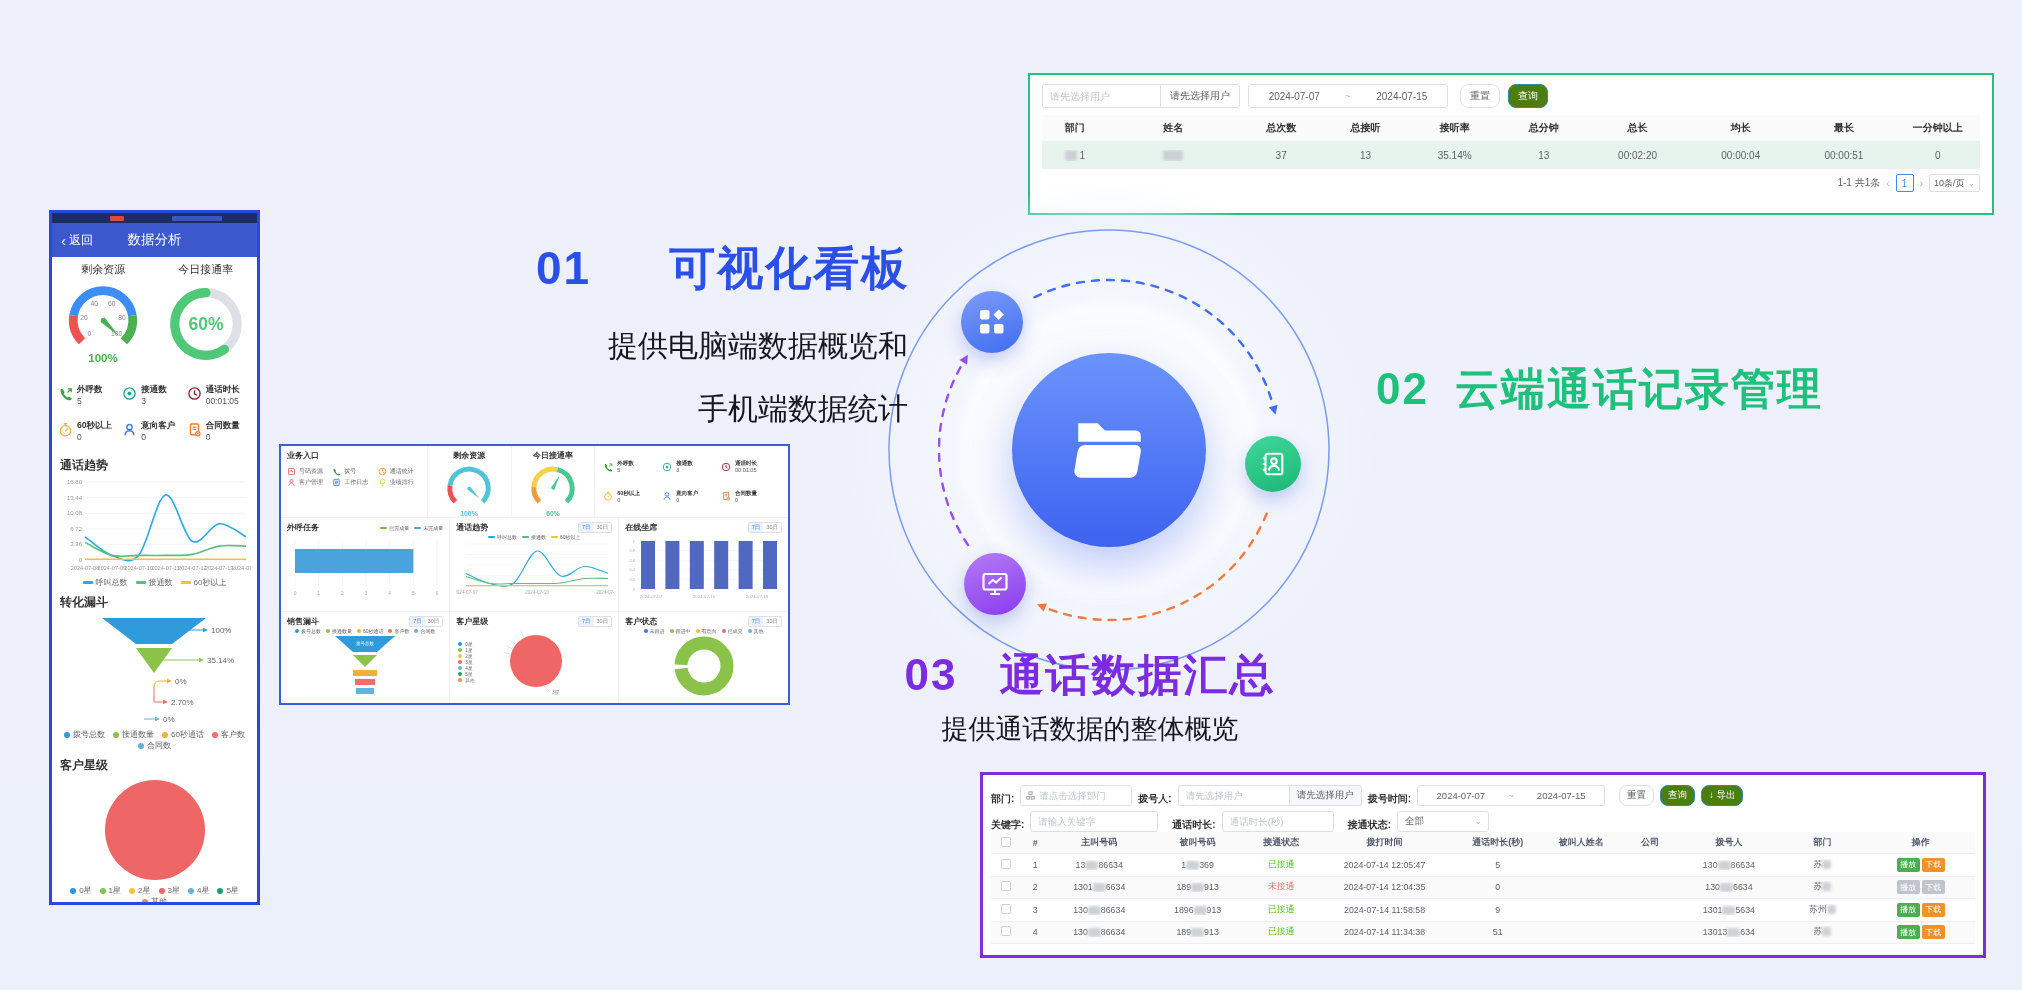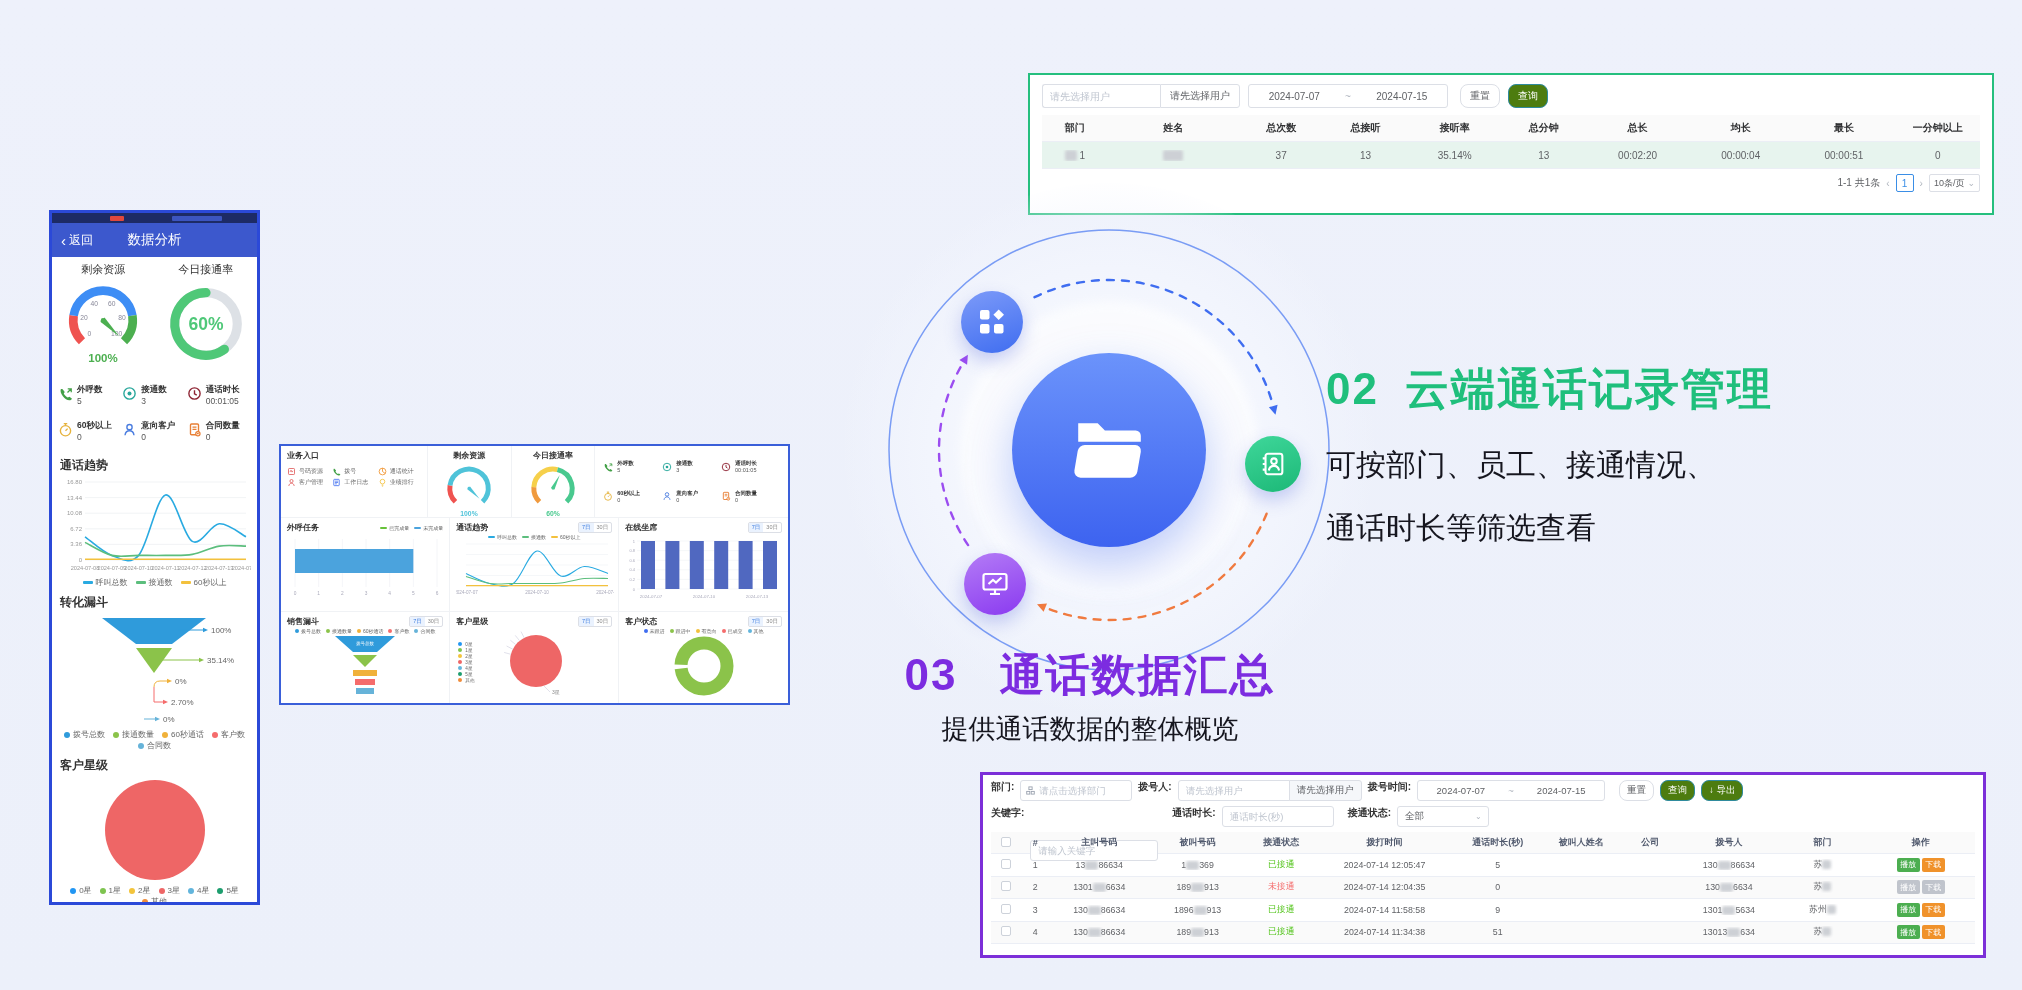--- a/index.html
+++ b/index.html
@@ -7,21 +7,21 @@
   body{font-family:"Liberation Sans",sans-serif;}
   #stage{position:relative;width:2022px;height:990px;background:linear-gradient(180deg,#eef1fb 0%,#ecf0fa 100%);overflow:hidden;margin:0 auto;}
 
   
   .feat{position:absolute;z-index:30}
   .feat-title{font-weight:bold;letter-spacing:2px;white-space:nowrap}
   .feat-num{display:inline-block}
   #f1{left:536px;top:238px;width:372px;text-align:right}
   #f1 .feat-title{font-size:46px;color:#2b50e7}
   #f1 .feat-num{margin-right:78px}
-  #f2{left:1326px;top:360px;width:500px;text-align:left}
+  #f2{left:1376px;top:360px;width:500px;text-align:left}
   #f2 .feat-title{font-size:44px;color:#1fbf7c}
   #f2 .feat-num{margin-right:26px}
   #f3{left:878px;top:646px;width:424px;text-align:center}
   #f3 .feat-title{font-size:44px;color:#7c2ce0}
   #f3 .feat-num{margin-right:42px}
   .feat-desc{font-family:"Liberation Serif",serif;color:#16161f;font-size:30px;margin-top:14px;line-height:2.1}
   #f3 .feat-desc{font-size:27px;margin-top:4px;line-height:1.5}
 
   
   #phone{position:absolute;left:49px;top:210px;width:211px;height:695px;background:#fff;border:3px solid #2b49d8;display:flex;flex-direction:column;overflow:hidden}
@@ -87,21 +87,21 @@
   #rtBody .tr{height:27px;border-bottom:1px solid #ebeef5}
   #rtBody .hrow{background:#fafafa}
   #rtBody .drow{background:#e7f4ee}
   .pag{display:flex;justify-content:flex-end;align-items:center;gap:6px;height:28px;font-size:10px;color:#606266}
   .pag .pbox{width:18px;height:18px;border:1px solid #3a8ee6;color:#3a8ee6;border-radius:2px;display:flex;align-items:center;justify-content:center}
   .pag .psel{height:18px;border:1px solid #dcdfe6;border-radius:2px;padding:0 4px;display:flex;align-items:center;gap:3px;font-size:9px}
   .pag .arr{color:#b0b6bf}
 
   
   #summaryTable{position:absolute;left:980px;top:772px;width:1006px;height:186px;background:#fff;border:3px solid #7c2fd8;padding:5px 8px 0;z-index:25}
-  .st-frow{display:flex;align-items:flex-start;gap:6px;height:26px}
+  .st-frow{display:flex;align-items:flex-end;gap:6px;height:26px}
   .st-frow .flab{font-size:10px;font-weight:bold;color:#333;white-space:nowrap}
   .st-frow .inp{height:21px;font-size:9.5px}
   .st-frow .btn{height:21px;font-size:9.5px;padding:0 7px}
   .selbar{height:18px;background:#edf6fe;border:1px solid #cfe6fa;display:flex;align-items:center;gap:10px;padding:0 12px;font-size:9.5px;color:#333;margin-top:2px}
   .selbar .clear{color:#3a8ee6}
   #stBody .tr{height:22.5px;border-bottom:1px solid #ebeef5}
   #stBody .hrow{background:#fafafa;height:22px}
   #stBody .th{font-size:9px;color:#515a6e}
   #stBody .td{font-size:8.8px}
   #stBody .drow:nth-child(odd){background:#fafafa}
@@ -165,26 +165,29 @@
     </div>
     <div class="sat purple">
       <svg width="30" height="30" viewBox="0 0 30 30" fill="none" stroke="#ffffff" stroke-width="2.2">
         <rect x="3.5" y="5" width="23" height="15.5" rx="2"></rect>
           <path d="M8.5 15l4.5-4 3 2.5 5.5-5"></path>
         <path d="M15 20.5V25M10 25h10"></path>
       </svg>
     </div>
   </div>
 
+  <div class="feat" id="f1">
+    <div class="feat-title"><span class="feat-num">01</span><span>可视化看板</span></div>
+    <div class="feat-desc">
+        <div>提供电脑端数据概览和</div>
+        <div>手机端数据统计</div>
+      </div>
+  </div>
   <div class="feat" id="f2">
     <div class="feat-title"><span class="feat-num">02</span><span>云端通话记录管理</span></div>
-    <div class="feat-desc">
-        <div>可按部门、员工、接通情况、</div>
-        <div>通话时长等筛选查看</div>
-      </div>
   </div>
   <div class="feat" id="f3">
     <div class="feat-title"><span class="feat-num">03</span><span>通话数据汇总</span></div>
     <div class="feat-desc">
         <div>提供通话数据的整体概览</div>
       </div>
   </div>
 
   <section id="phone">
     <div class="p-strip">

